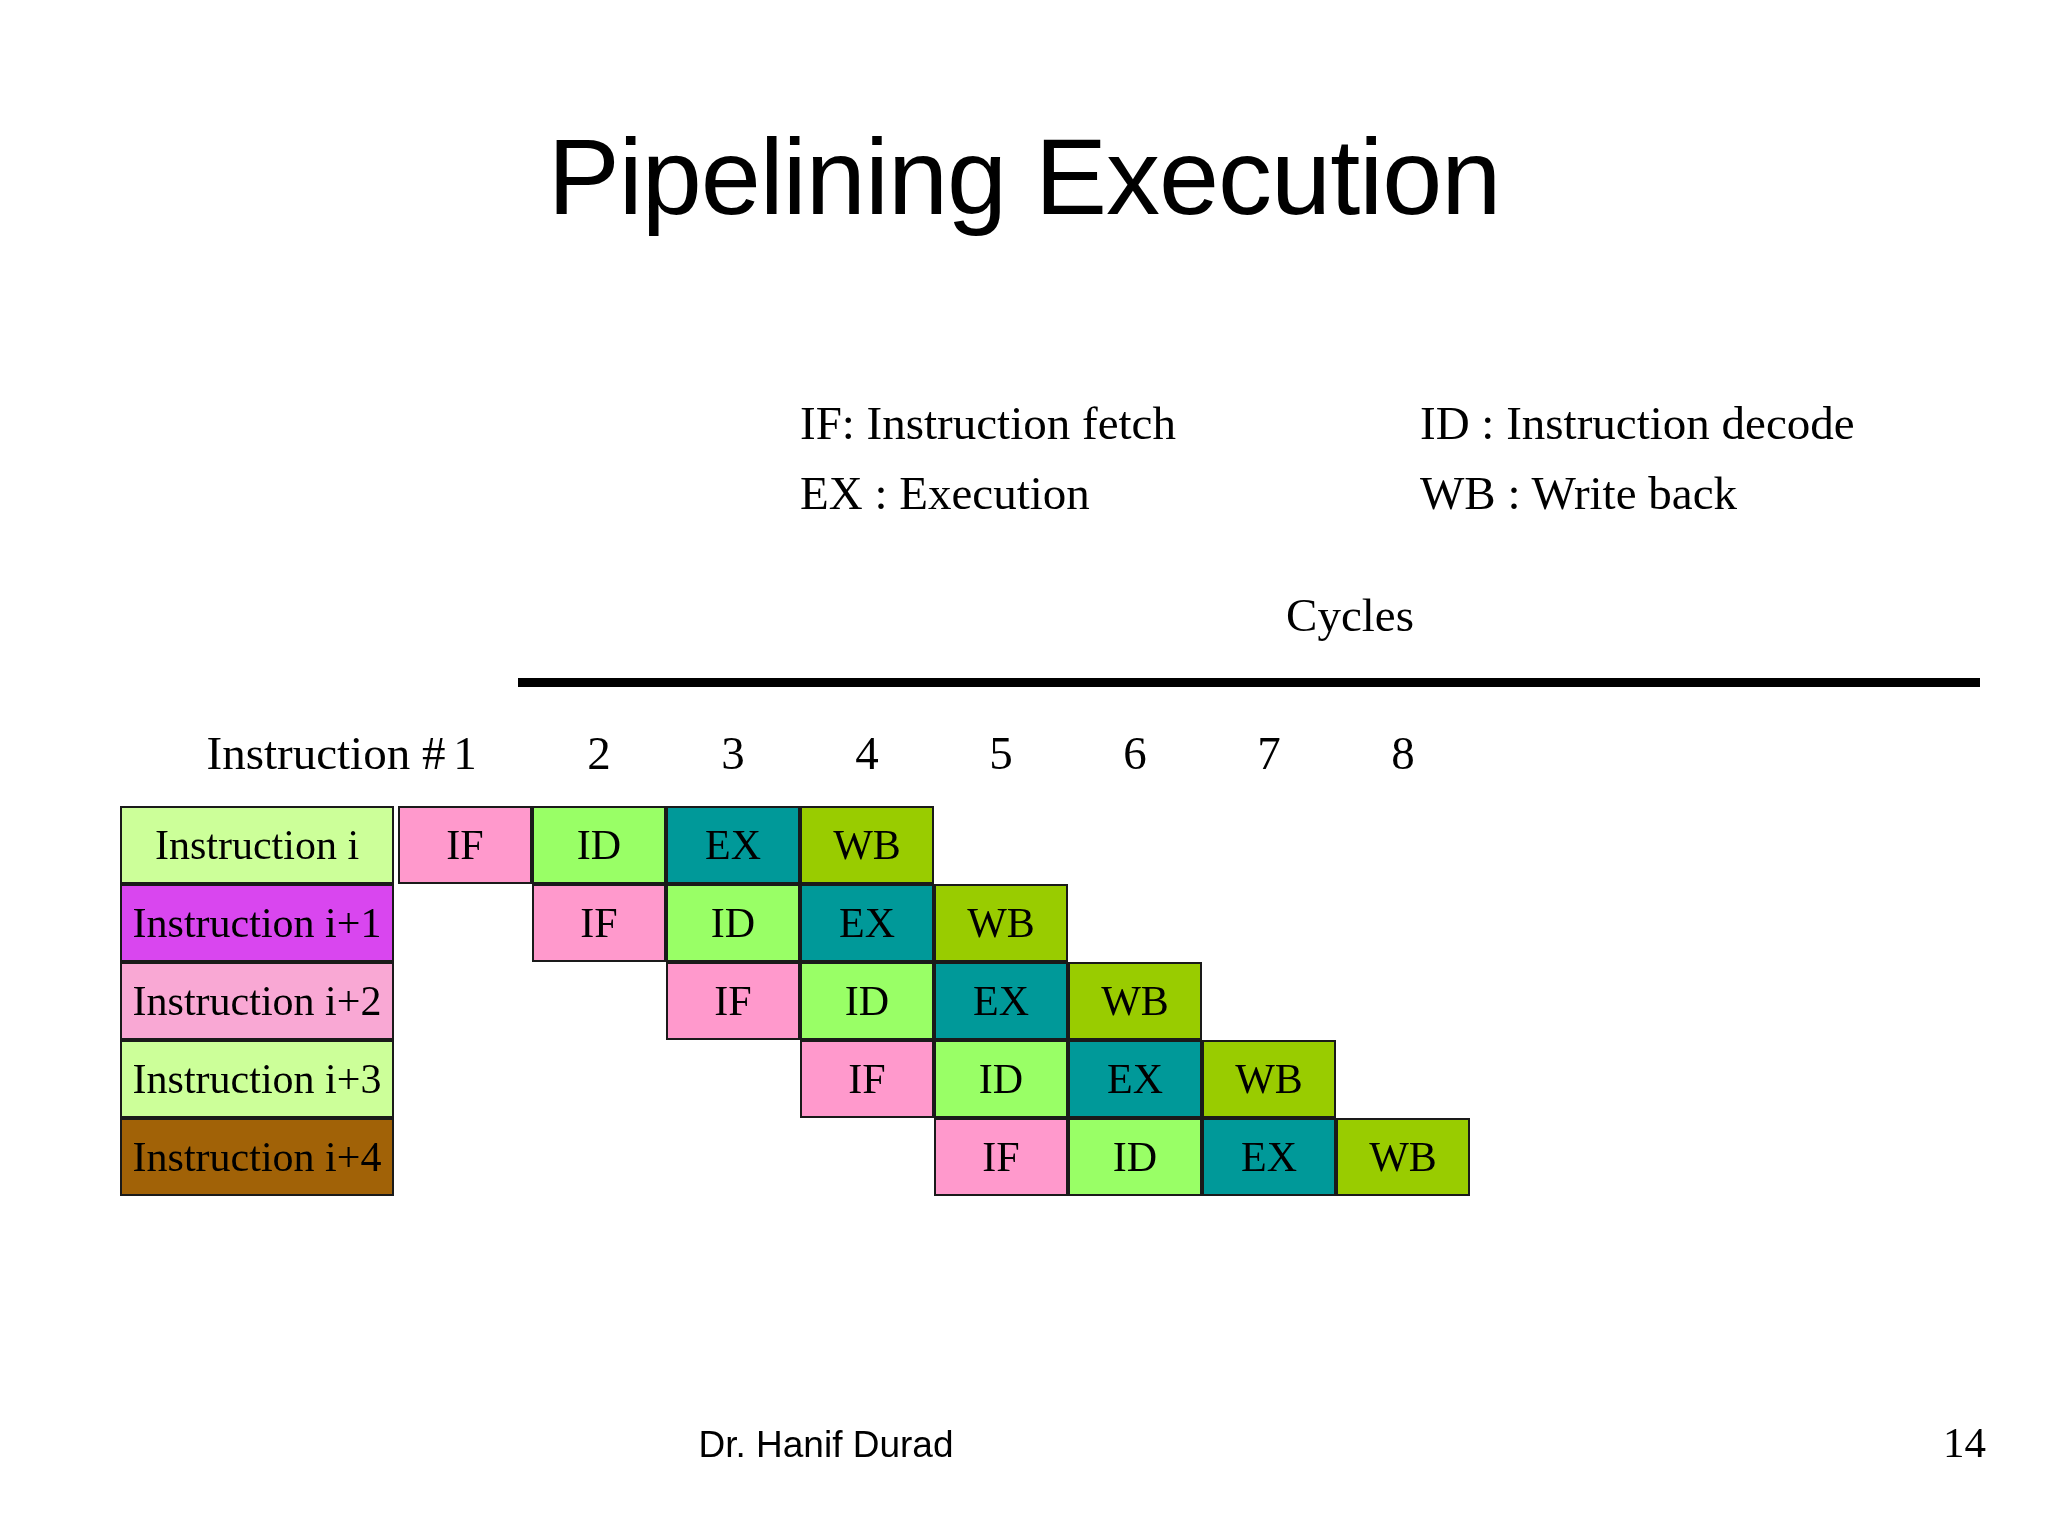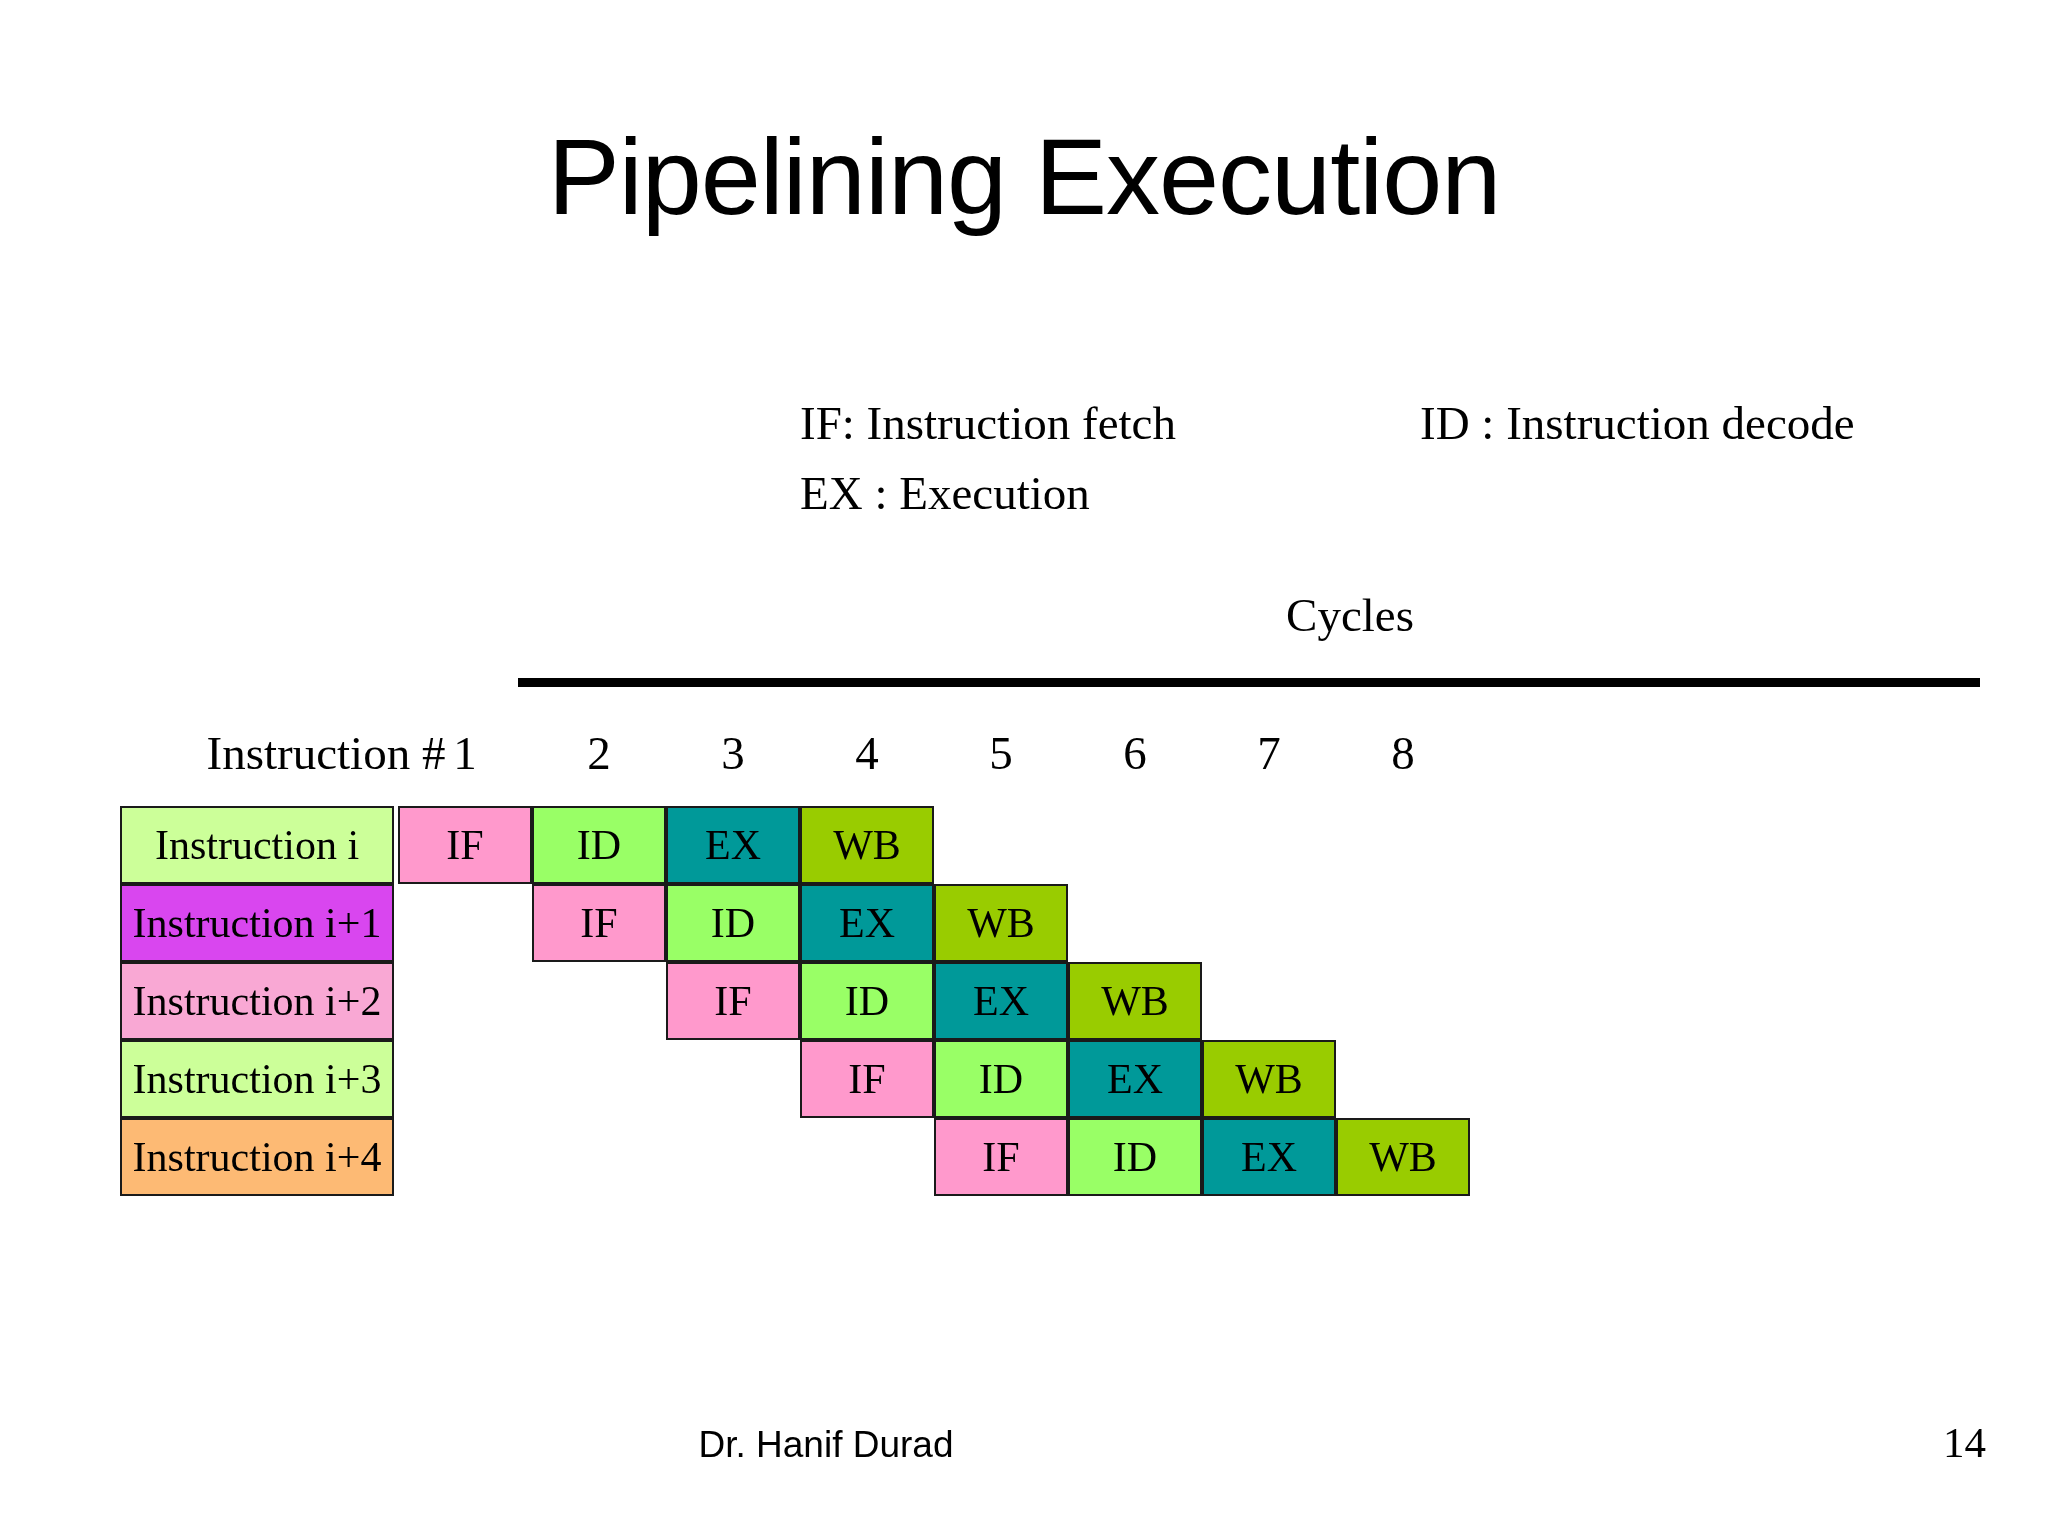--- a/index.html
+++ b/index.html
@@ -157,20 +157,21 @@
 
 <div id="slide-title">Pipelining Execution</div>
 
 <div id="legend">
   <div class="legend-row">
     <div class="legend-cell left">IF: Instruction fetch</div>
     <div class="legend-cell right">ID : Instruction decode</div>
   </div>
   <div class="legend-row">
     <div class="legend-cell left">EX : Execution</div>
+    <div class="legend-cell right">WB : Write back</div>
   </div>
 </div>
 
 <div id="cycles-label">Cycles</div>
 <div id="cycles-rule"></div>
 
 <div id="header-row">
   <div id="instruction-hash">Instruction #</div>
 <div class="cycle-num" style="left: 278px;">1</div>
     <div class="cycle-num" style="left: 412px;">2</div>
@@ -205,21 +206,21 @@
       <div class="stage-cell" style="left: 948px; background: rgb(153, 204, 0);">WB</div>
     </div>
     <div class="grid-row">
       <div class="label-cell" style="background: rgb(204, 255, 153);">Instruction i+3</div>
       <div class="stage-cell" style="left: 680px; background: rgb(255, 153, 204);">IF</div>
       <div class="stage-cell" style="left: 814px; background: rgb(153, 255, 102);">ID</div>
       <div class="stage-cell" style="left: 948px; background: rgb(0, 153, 153);">EX</div>
       <div class="stage-cell" style="left: 1082px; background: rgb(153, 204, 0);">WB</div>
     </div>
     <div class="grid-row">
-      <div class="label-cell" style="background: #fdba74; text-align: right;">Instruction i+4</div>
+      <div class="label-cell" style="background: #a16207; text-align: right;">Instruction i+4</div>
       <div class="stage-cell" style="left: 814px; background: rgb(255, 153, 204);">IF</div>
       <div class="stage-cell" style="left: 948px; background: rgb(153, 255, 102);">ID</div>
       <div class="stage-cell" style="left: 1082px; background: rgb(0, 153, 153);">EX</div>
       <div class="stage-cell" style="left: 1216px; background: rgb(153, 204, 0);">WB</div>
     </div>
   </div>
 
 <div id="footer-author">Dr. Hanif Durad</div>
 <div id="footer-page">14</div>
 

